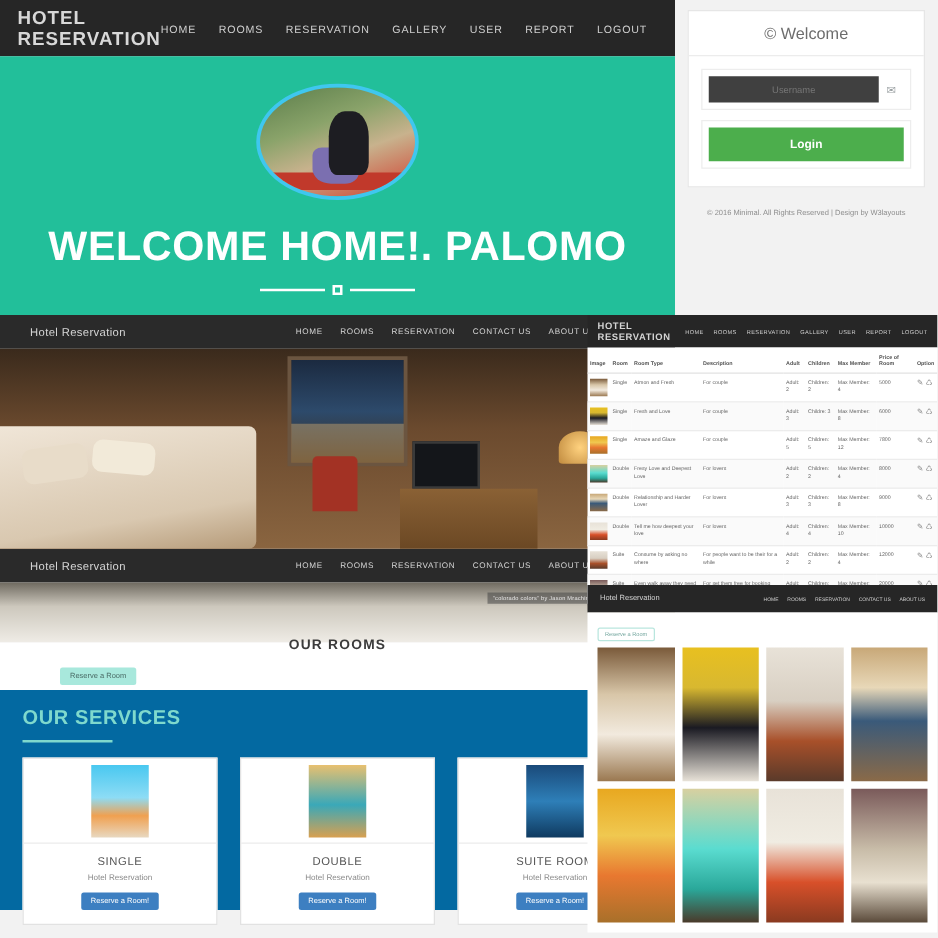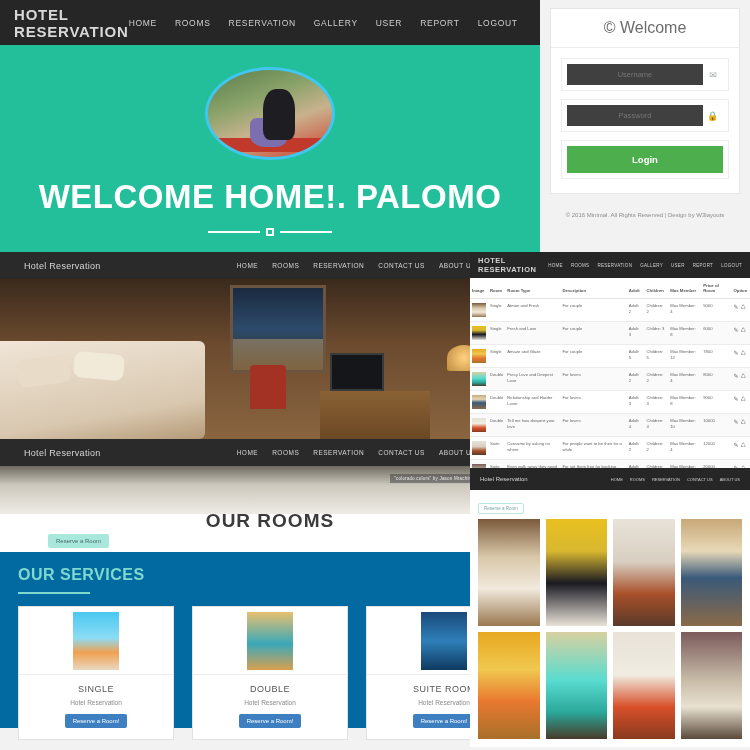--- a/index.html
+++ b/index.html
@@ -131,21 +131,21 @@
     background: rgba(70,70,70,.55); color: #e8e8e8;
     font-size: 4.5px; padding: 2px 4px; letter-spacing: .2px;
   }
 
   
   .rooms-band {
     background: #ffffff; height: 38px; position: relative;
   }
   .rooms-title {
     position: absolute; left: 0; right: 0; top: -4px; text-align: center;
-    font-size: 19px; color: #3b3b3b; letter-spacing: 1px; font-weight: bold;
+    font-size: 11px; color: #3b3b3b; letter-spacing: 1px; font-weight: bold;
   }
   .reserve-badge {
     position: absolute; left: 48px; top: 20px;
     background: #a8e8dc; color: #4a6b66; font-size: 6px;
     padding: 4px 8px; border-radius: 2px;
   }
 
   
   .services {
     background: #0369a1; padding: 14px 18px 16px 18px; height: 176px;
@@ -174,21 +174,21 @@
     font-size: 6px; padding: 4px 8px; border: none; border-radius: 2px; cursor: pointer;
   }
 
   
   .right-col { position: absolute; right: 0; top: 0; width: 210px; height: 750px; }
 
   
   .login-wrap { background: #f2f2f2; height: 250px; padding: 8px 10px; }
   .login-box { background: #fff; border: 1px solid #e6e6e6; }
   .login-head {
-    text-align: center; padding: 10px 0; font-size: 16px; color: #6d6d6d;
+    text-align: center; padding: 10px 0; font-size: 13px; color: #6d6d6d;
     border-bottom: 1px solid #ececec;
   }
   .login-body { padding: 10px 10px 14px 10px; }
   .field {
     border: 1px solid #ededed; background: #fff; display: flex;
     align-items: center; padding: 5px; margin-bottom: 8px;
   }
   .field input {
     flex: 1; border: none; outline: none; background: #404040;
     padding: 6px 8px; font-size: 7.5px; color: #8c9b9e;
@@ -372,24 +372,20 @@
 <div class="right-col">
 
   <div class="login-wrap">
     <div class="login-box">
       <div class="login-head">© Welcome</div>
       <div class="login-body">
         <div class="field">
           <input type="text" placeholder="Username" style="">
           <span class="fi">✉</span>
         </div>
-        <div class="field">
-          <input type="password" placeholder="Password" style="">
-          <span class="fi">🔒</span>
-        </div>
         <div class="login-btn-wrap">
           <button class="login-btn">Login</button>
         </div>
       </div>
     </div>
     <div class="copy">© 2016 Minimal. All Rights Reserved | Design by W3layouts</div>
   </div>
 
   <div class="admin-wrap">
     <div class="admin-nav">

